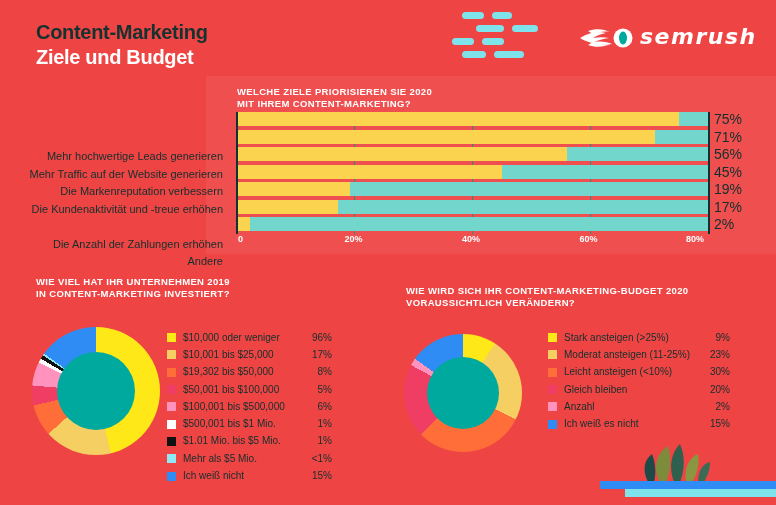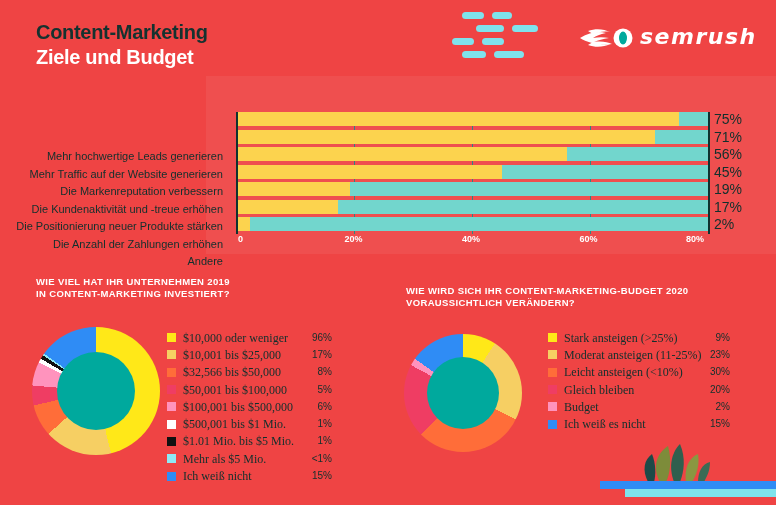--- a/index.html
+++ b/index.html
@@ -240,25 +240,24 @@
     display: flex;
     align-items: center;
   }
   .swatch {
     width: 9px;
     height: 9px;
     flex: 0 0 9px;
     margin-right: 7px;
   }
   .legend-label {
-    font-size: 12px;
+    font-size: 10px;
     color: #10302d;
     white-space: nowrap;
     line-height: 12px;
-    font-family: Liberation Serif, serif;
   }
   .legend-pct {
     position: absolute;
     right: 0;
     font-size: 10px;
     color: #10302d;
     line-height: 12px;
   }
   #legend-invest .legend-pct { right: 10px; }
   #legend-budget .legend-pct { right: 8px; }
@@ -315,20 +314,24 @@
       <path d="M10 6 C18 3, 26 4, 32 7 C26 6, 20 7, 15 9 Z" fill="#ffffff"></path>
       <path d="M10 20 C18 23, 26 22, 32 19 C26 20, 20 19, 15 17 Z" fill="#ffffff"></path>
       <circle cx="45" cy="13" r="9.5" fill="#ffffff"></circle>
       <ellipse cx="45" cy="13" rx="4" ry="6.5" fill="#00a99d"></ellipse>
     </svg>
     <div class="logo-text">semrush</div>
   </div>
 
   <div class="panel"></div>
 
+  <div class="bar-heading">
+    <div>WELCHE ZIELE PRIORISIEREN SIE 2020</div>
+    <div>MIT IHREM CONTENT-MARKETING?</div>
+  </div>
 
   <div class="gridline" style="left:354px;"></div>
   <div class="gridline" style="left:472px;"></div>
   <div class="gridline" style="left:590px;"></div>
 
   <div class="axis-line-left"></div>
   <div class="axis-line-right"></div>
 
   <div class="bar-chart" id="bar-chart">
       <div class="bar-row">
@@ -353,21 +356,20 @@
         <div class="bar-value">56%</div>
       </div>
       <div class="bar-row">
         <div class="bar-label">Die Kundenaktivität und -treue erhöhen</div>
         <div class="bar-track" style="background: rgb(114, 214, 205);">
           <div class="bar-fill" style="width: 264.375px; background: rgb(252, 211, 78);"></div>
         </div>
         <div class="bar-value">45%</div>
       </div>
       <div class="bar-row">
-        <div class="bar-label">Die Positionierung neuer Produkte stärken</div>
         <div class="bar-track" style="background: rgb(114, 214, 205);">
           <div class="bar-fill" style="width: 111.625px; background: rgb(252, 211, 78);"></div>
         </div>
         <div class="bar-value">19%</div>
       </div>
       <div class="bar-row">
         <div class="bar-label">Die Anzahl der Zahlungen erhöhen</div>
         <div class="bar-track" style="background: rgb(114, 214, 205);">
           <div class="bar-fill" style="width: 99.875px; background: rgb(252, 211, 78);"></div>
         </div>
@@ -405,21 +407,21 @@
         <span class="legend-label">$10,000 oder weniger</span>
         <span class="legend-pct">96%</span>
       </div>
       <div class="legend-item">
         <span class="swatch" style="background: rgb(246, 207, 99);"></span>
         <span class="legend-label">$10,001 bis $25,000</span>
         <span class="legend-pct">17%</span>
       </div>
       <div class="legend-item">
         <span class="swatch" style="background: rgb(255, 109, 57);"></span>
-        <span class="legend-label">$32,566 bis $50,000</span>
+        <span class="legend-label">$19,302 bis $50,000</span>
         <span class="legend-pct">8%</span>
       </div>
       <div class="legend-item">
         <span class="swatch" style="background: rgb(239, 61, 99);"></span>
         <span class="legend-label">$50,001 bis $100,000</span>
         <span class="legend-pct">5%</span>
       </div>
       <div class="legend-item">
         <span class="swatch" style="background: rgb(255, 147, 189);"></span>
         <span class="legend-label">$100,001 bis $500,000</span>
@@ -472,21 +474,21 @@
         <span class="legend-label">Leicht ansteigen (&lt;10%)</span>
         <span class="legend-pct">30%</span>
       </div>
       <div class="legend-item">
         <span class="swatch" style="background: rgb(239, 61, 99);"></span>
         <span class="legend-label">Gleich bleiben</span>
         <span class="legend-pct">20%</span>
       </div>
       <div class="legend-item">
         <span class="swatch" style="background: rgb(255, 147, 189);"></span>
-        <span class="legend-label">Budget</span>
+        <span class="legend-label">Anzahl</span>
         <span class="legend-pct">2%</span>
       </div>
       <div class="legend-item">
         <span class="swatch" style="background: rgb(47, 140, 245);"></span>
         <span class="legend-label">Ich weiß es nicht</span>
         <span class="legend-pct">15%</span>
       </div>
     </div>
 
   <svg class="leaf-img" viewBox="0 0 92 40">

